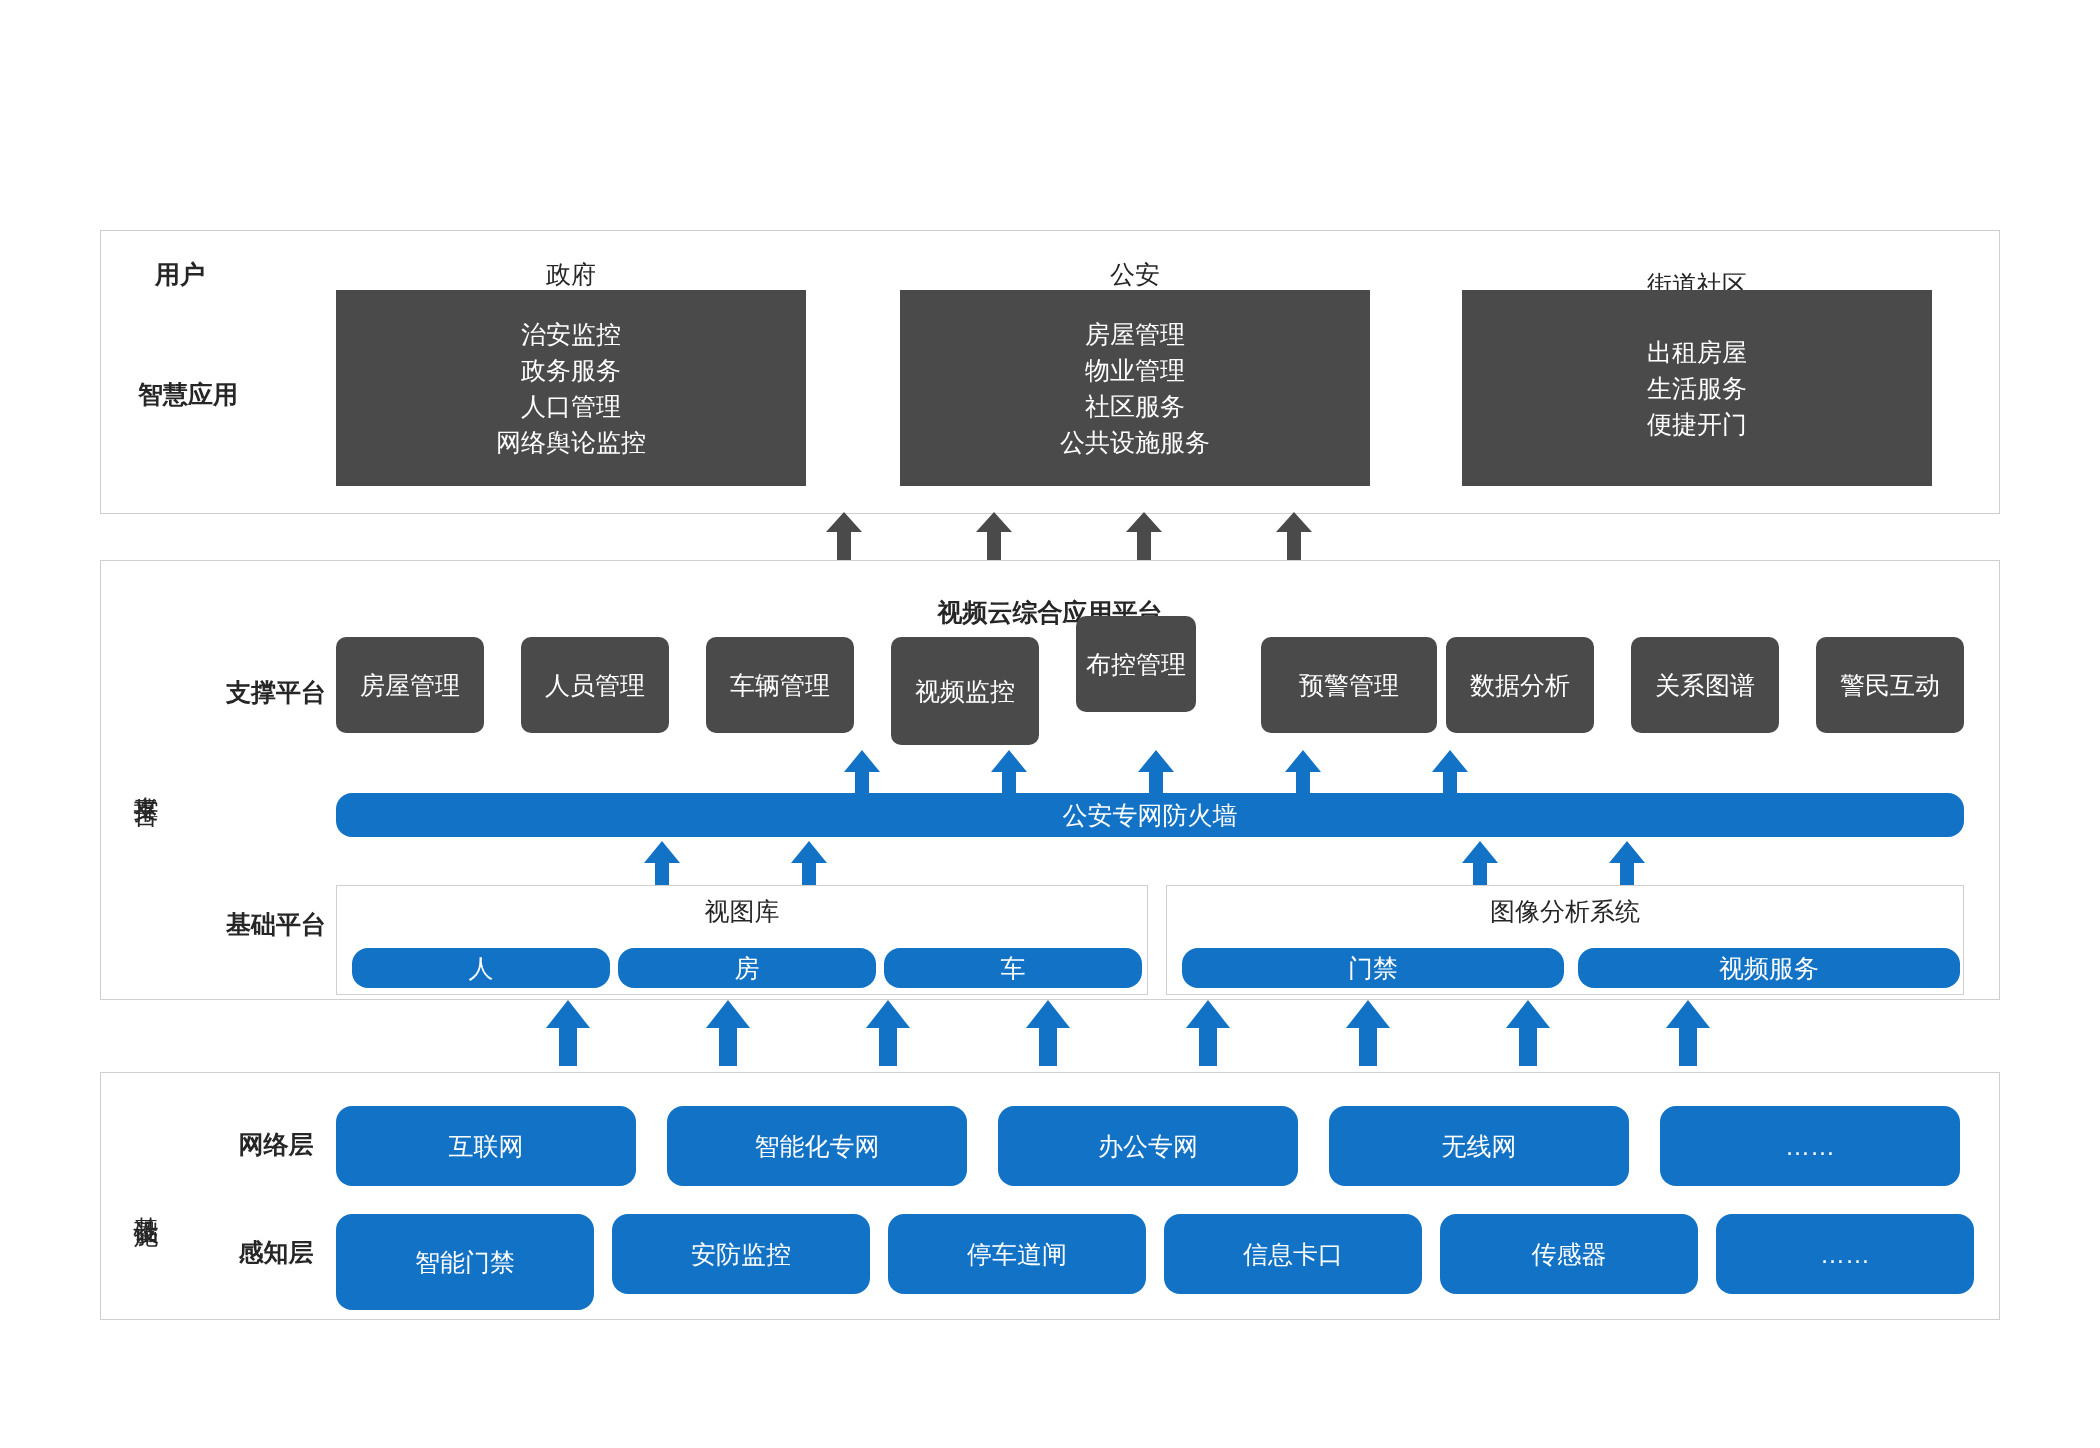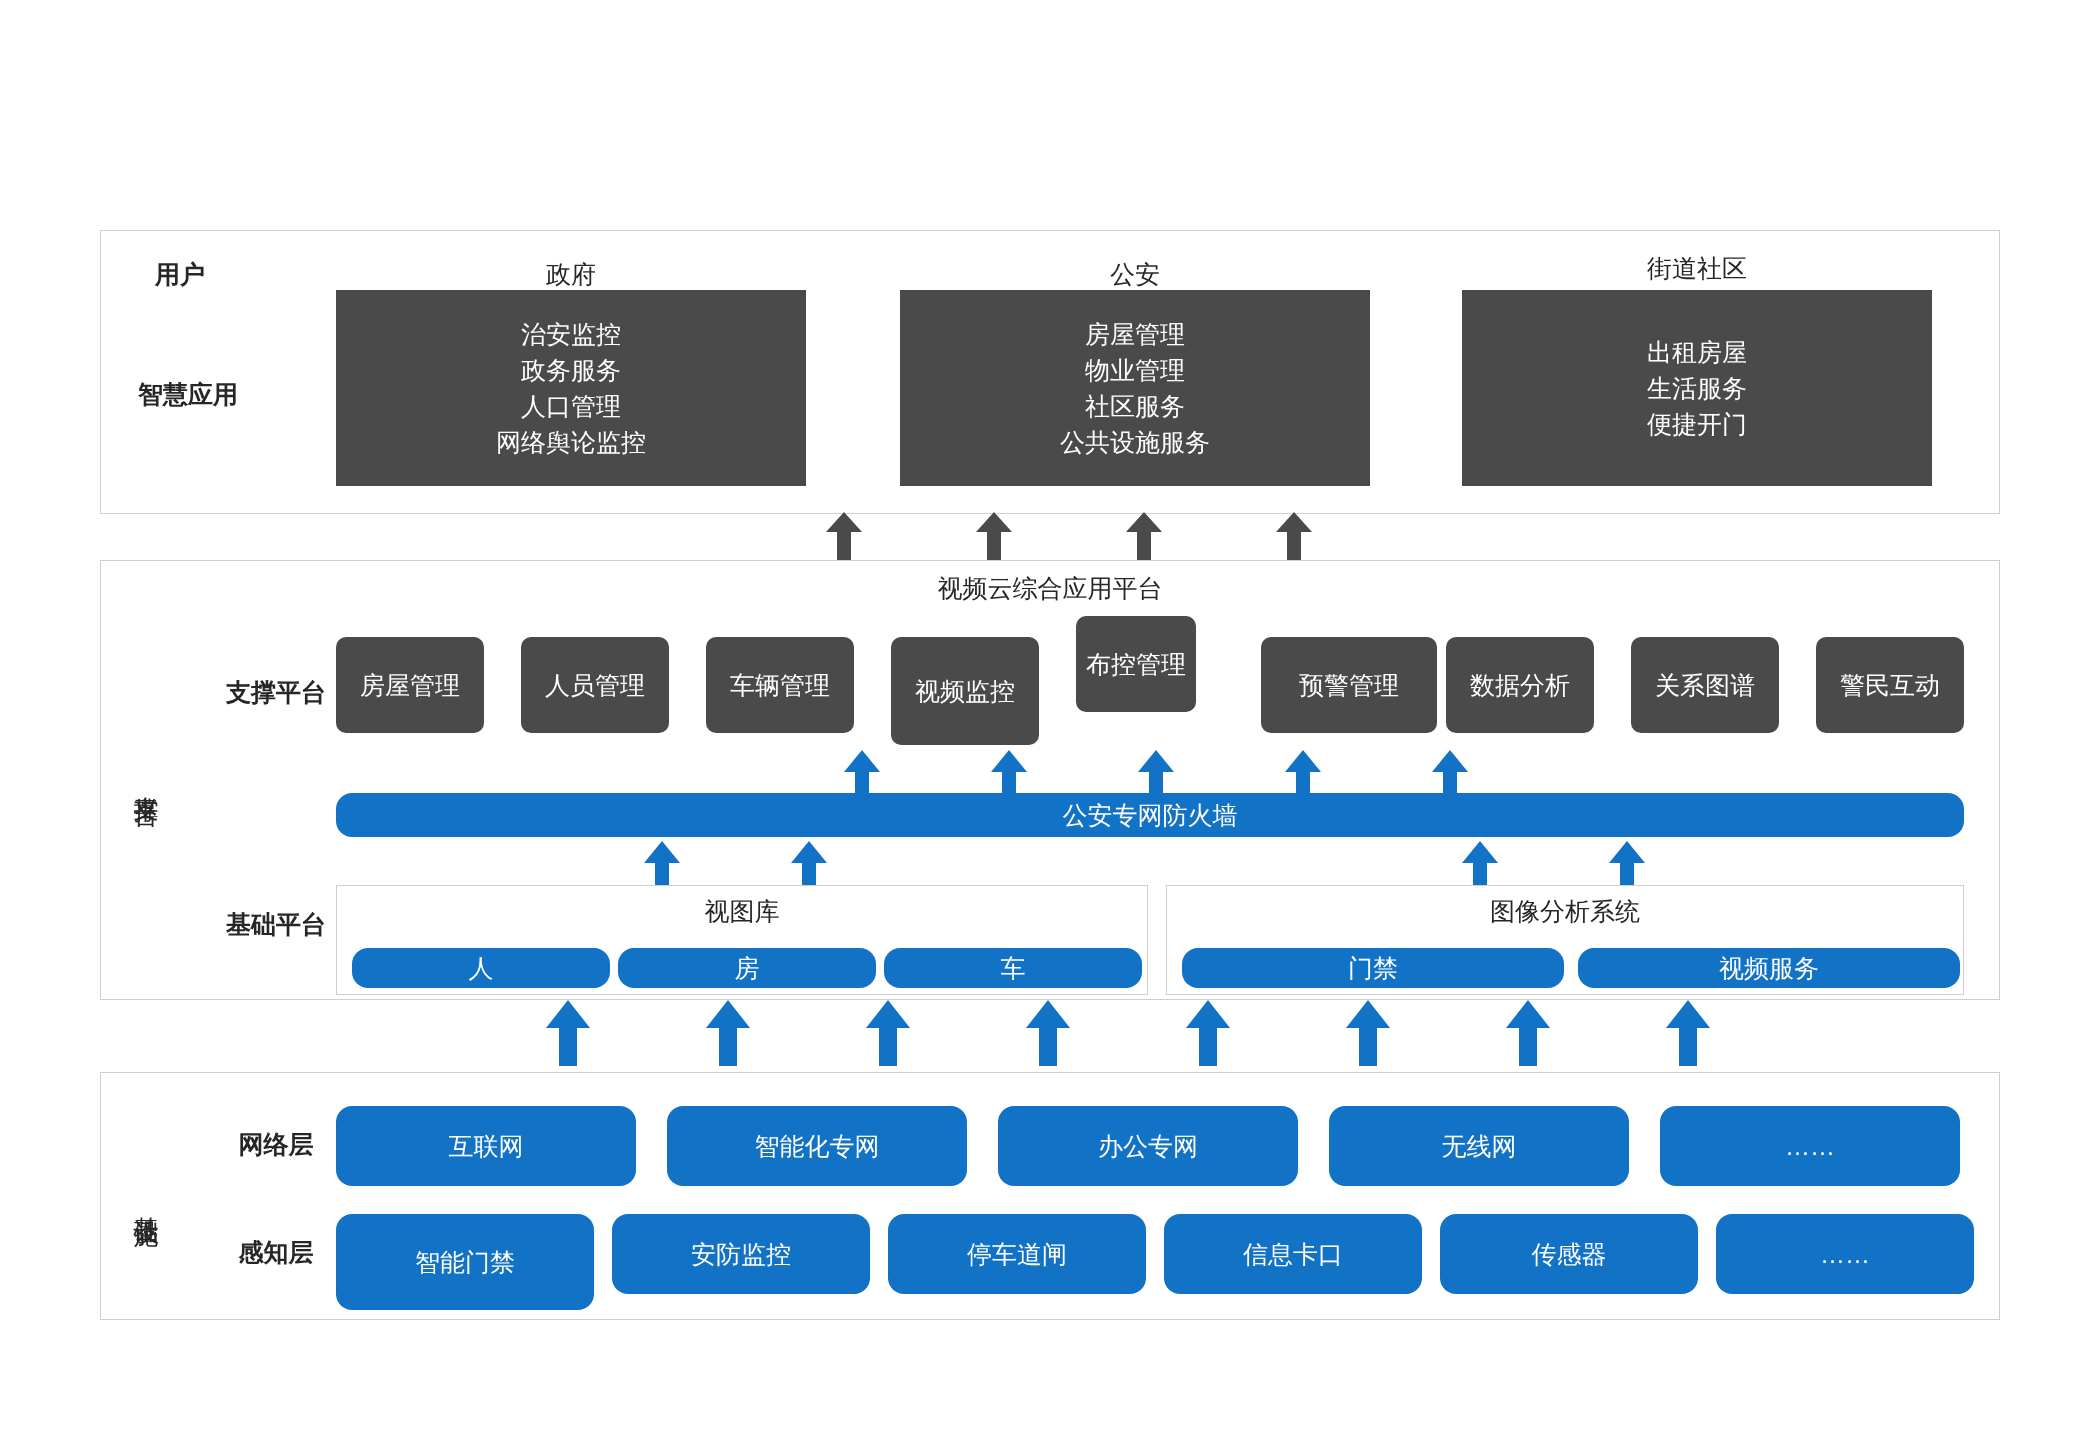--- a/index.html
+++ b/index.html
@@ -142,21 +142,21 @@
 <div class="canvas">
 
 
   <div class="section" style="left:100px; top:230px; width:1900px; height:284px;"></div>
 
   <div class="row-label" style="left:120px; top:258px; width:120px;">用户</div>
   <div class="row-label" style="left:108px; top:378px; width:160px;">智慧应用</div>
 
   <div class="group-title" style="left:336px; top:258px; width:470px;">政府</div>
   <div class="group-title" style="left:900px; top:258px; width:470px;">公安</div>
-  <div class="group-title" style="left:1462px; top:252px; width:470px;text-align:center;">街道社区</div>
+  <div class="group-title" style="left:1462px; top:268px; width:470px;text-align:center;">街道社区</div>
 
   <div class="dark-box" style="left:336px; top:290px; width:470px; height:196px;">
     <div class="line">治安监控</div>
     <div class="line">政务服务</div>
     <div class="line">人口管理</div>
     <div class="line">网络舆论监控</div>
   </div>
 
   <div class="dark-box" style="left:900px; top:290px; width:470px; height:196px;">
     <div class="line">房屋管理</div>
@@ -189,21 +189,21 @@
   <div class="arrow" style="left:1276px; top:512px;">
     <svg width="36" height="48" viewBox="0 0 36 48">
         <polygon points="18,0 36,20 25,20 25,48 11,48 11,20 0,20" fill="#4a4a4a"></polygon>
       </svg>
   </div>
 
   <div class="section" style="left:100px; top:560px; width:1900px; height:440px;"></div>
 
   <div class="vert-label" style="left:132px; top:700px; height:160px;">支撑平台</div>
 
-  <div class="plain-title" style="left:700px; top:572px; width:700px;">视频云综合应用平台</div>
+  <div class="plain-title" style="left:700px; top:596px; width:700px;font-weight:bold;">视频云综合应用平台</div>
 
   <div class="row-label" style="left:196px; top:676px; width:160px;">支撑平台</div>
   <div class="row-label" style="left:196px; top:908px; width:160px;">基础平台</div>
 
   <div class="dark-rounded" style="left:336px; top:637px; width:148px; height:96px;">房屋管理</div>
   <div class="dark-rounded" style="left:521px; top:637px; width:148px; height:96px;">人员管理</div>
   <div class="dark-rounded" style="left:706px; top:637px; width:148px; height:96px;">车辆管理</div>
   <div class="dark-rounded" style="left:891px; top:637px; width:148px; height:108px;">视频监控</div>
   <div class="dark-rounded" style="left:1076px; top:616px; width:120px; height:96px;">布控管理</div>
   <div class="dark-rounded" style="left:1261px; top:637px; width:176px; height:96px;">预警管理</div>

